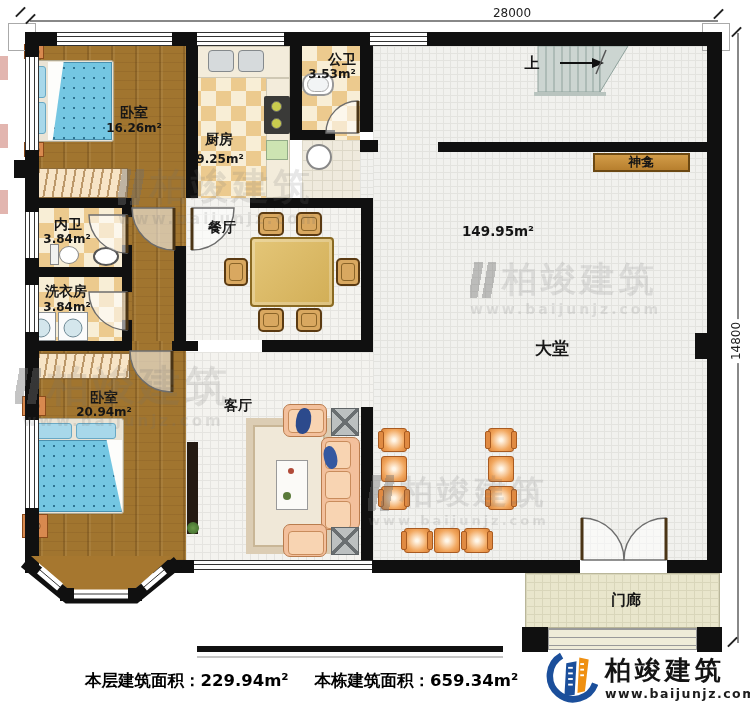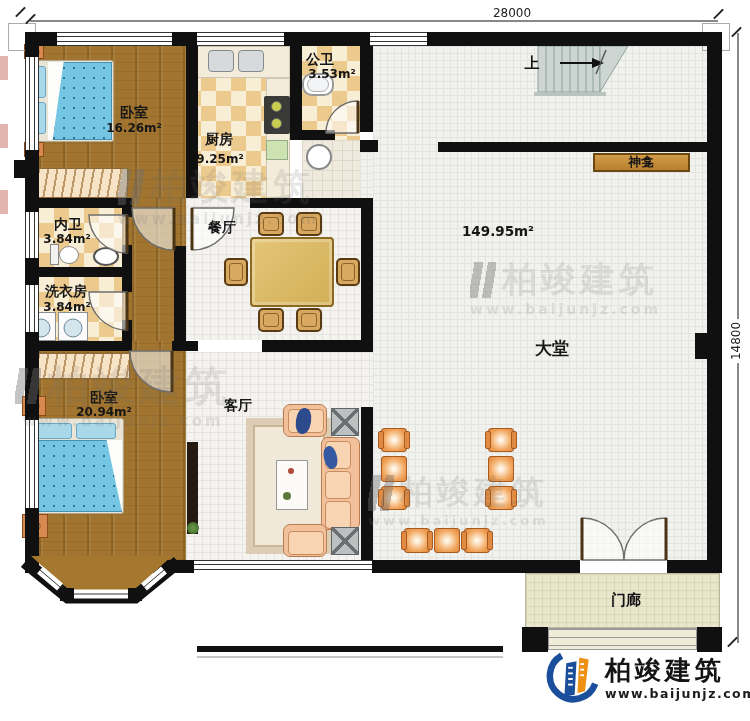--- a/index.html
+++ b/index.html
@@ -312,21 +312,21 @@
       <line x1="358" y1="101" x2="358" y2="133"></line>
       <line x1="582" y1="518" x2="582" y2="560"></line>
       <line x1="666" y1="518" x2="666" y2="560"></line>
     </g>
   </svg>
 
   <div class="rlabel" style="left:134px;top:113px;">卧室</div>
   <div class="rlabel rarea" style="left:134px;top:128px;">16.26m²</div>
   <div class="rlabel" style="left:219px;top:140px;">厨房</div>
   <div class="rlabel rarea" style="left:220px;top:159px;">9.25m²</div>
-  <div class="rlabel" style="left:320px;top:60px;text-align:center;">公卫</div>
+  <div class="rlabel" style="left:342px;top:60px;text-align:center;">公卫</div>
   <div class="rlabel rarea" style="left:332px;top:74px;">3.53m²</div>
   <div class="rlabel" style="left:68px;top:225px;">内卫</div>
   <div class="rlabel rarea" style="left:67px;top:239px;">3.84m²</div>
   <div class="rlabel" style="left:66px;top:292px;">洗衣房</div>
   <div class="rlabel rarea" style="left:67px;top:307px;">3.84m²</div>
   <div class="rlabel" style="left:104px;top:398px;">卧室</div>
   <div class="rlabel rarea" style="left:104px;top:412px;">20.94m²</div>
   <div class="rlabel" style="left:222px;top:228px;">餐厅</div>
   <div class="rlabel" style="left:238px;top:406px;">客厅</div>
   <div class="rlabel" style="left:552px;top:348px;font-size:17px;">大堂</div>
@@ -360,20 +360,23 @@
     <div class="wm-row">
         <span class="wm-mark"></span>
       <span class="wm-name" style="font-size:33px;">柏竣建筑</span>
       </div>
     <div class="wm-url" style="font-size:13px;">www.baijunjz.com</div>
   </div>
 
   <div class="abs" style="left:197px;top:646px;width:306px;height:6px;background:#111;z-index:45;"></div>
   <div class="abs" style="left:197px;top:656px;width:306px;height:2px;background:#c6c6c6;z-index:45;"></div>
 
+  <div class="stats" style="top:670px;">
+    <span>本层建筑面积：</span><span>229.94m²</span><span class="gap"></span><span>本栋建筑面积：</span><span>659.34m²</span>
+  </div>
 
   <div class="logo">
     <svg width="56" height="58" viewBox="0 0 60 62">
       <path d="M21 6 A25 25 0 1 0 57 36" fill="none" stroke="#1b4f9b" stroke-width="7"></path>
       <polygon points="26,14 37,12 35,48 24,50" fill="#1b4f9b"></polygon>
       <polygon points="40,8 50,10 46,44 38,46" fill="#ef9012"></polygon>
       <g fill="#fff">
         <rect x="28" y="18" width="5" height="2"></rect>
           <rect x="28" y="24" width="5" height="2"></rect>
         <rect x="28" y="30" width="5" height="2"></rect>

